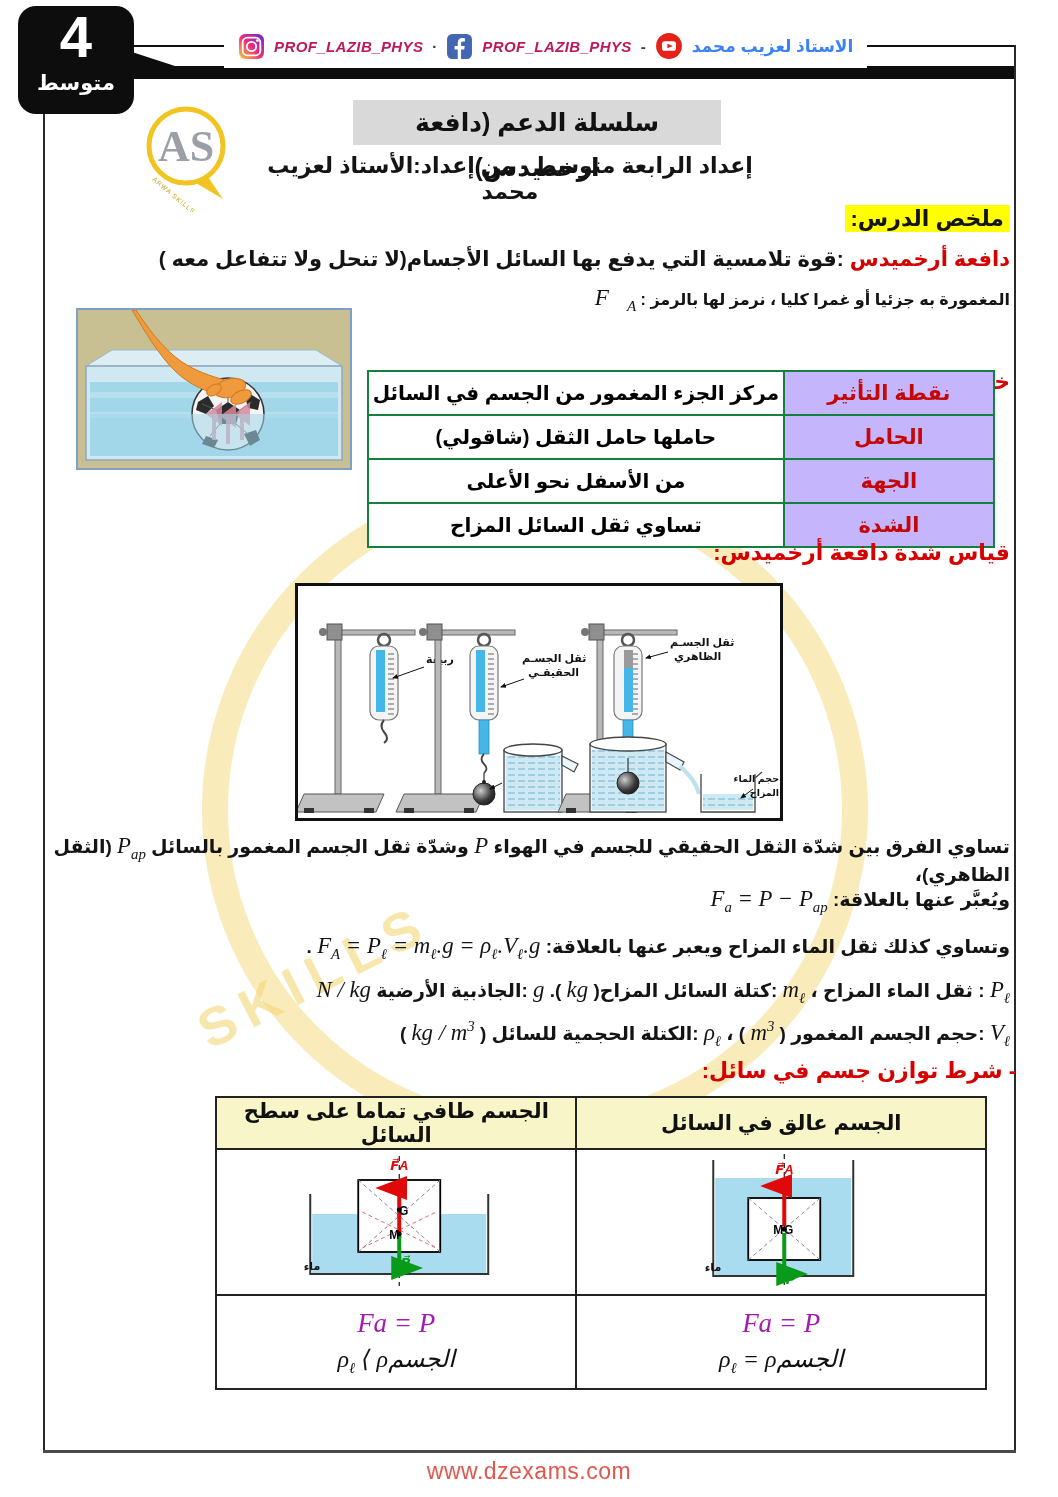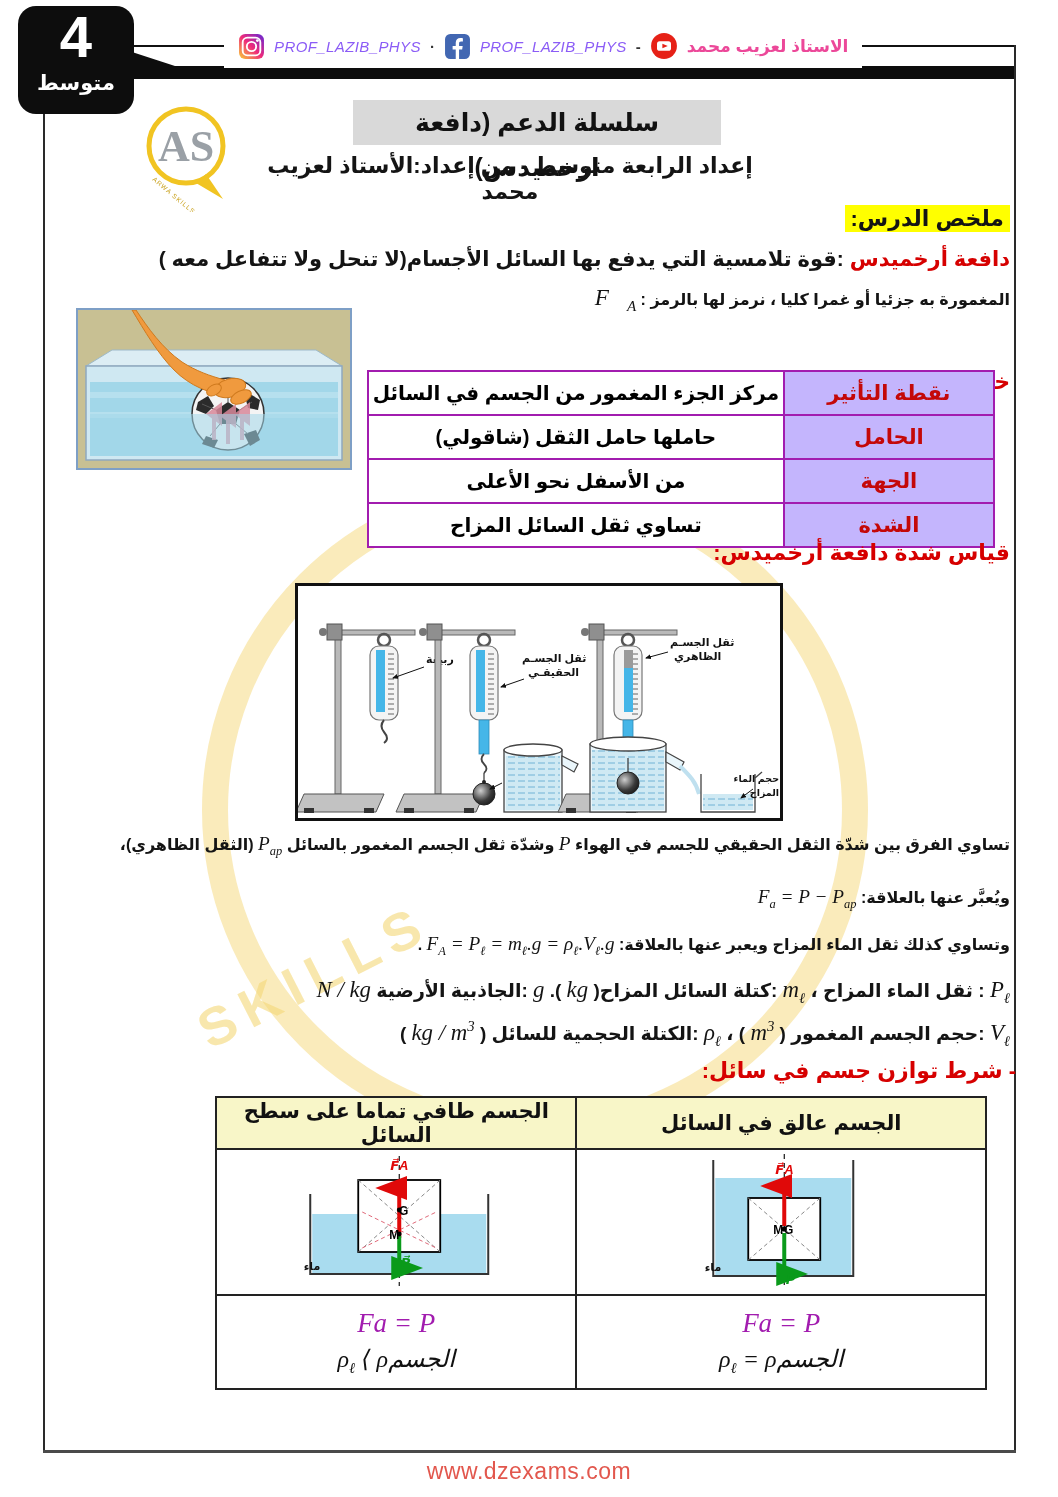--- a/index.html
+++ b/index.html
@@ -10,46 +10,46 @@
   .thin-rule{left:130px;top:45px;width:886px;height:2px;background:#111;}
   .thick-bar{left:58px;top:66px;width:958px;height:13px;background:#0d0d0d;}
   .bar-notch{left:132px;top:52px;width:46px;height:15px;background:#0d0d0d;
              clip-path:polygon(0 0,100% 100%,0 100%);}
   .badge{left:18px;top:6px;width:116px;height:108px;background:#0d0d0d;border-radius:18px;
          color:#fff;text-align:center;z-index:5;}
   .badge-num{font-size:58px;font-weight:bold;line-height:62px;}
   .badge-level{font-size:21px;font-weight:bold;line-height:30px;}
   .social-bar{left:224px;top:24px;height:44px;background:#fff;display:flex;align-items:center;
               gap:9px;padding:0 14px;direction:ltr;z-index:4;}
-  .handle{font-weight:400;font-style:italic;font-size:15px;color:#8b5cf6;letter-spacing:.4px;}
+  .handle{font-weight:700;font-style:italic;font-size:15px;color:#be185d;letter-spacing:.4px;}
   .sep{font-weight:700;color:#333;font-size:15px;}
-  .ar-name{font-weight:700;font-size:17px;color:#ec4899;}
+  .ar-name{font-weight:700;font-size:17px;color:#3b82f6;}
   .borderline{background:#2a2a2a;}
   
   .doc-title{left:353px;top:100px;width:368px;height:45px;background:#d9d9d9;
              font-size:25px;font-weight:700;line-height:45px;text-align:center;color:#111;}
   .doc-subtitle{left:240px;top:153px;width:540px;font-size:22px;font-weight:700;
                 text-align:center;color:#141414;}
   
   .line{left:44px;width:966px;direction:rtl;text-align:right;color:#141414;}
   .hl{background:#ffff00;padding:1px 6px;font-weight:700;font-size:22px;color:#141414;}
   .red{color:#d60000;}
   .heading-red{font-weight:700;font-size:22px;color:#d60000;}
-  .bodytext{font-weight:700;font-size:16px;}
+  .bodytext{font-weight:700;font-size:19px;}
   .math{font-family:"Liberation Serif","DejaVu Serif",serif;font-style:italic;
         font-size:1.2em;font-weight:500;unicode-bidi:isolate;}
   .math sub{font-size:.65em;}
   .math sup{font-size:.65em;}
   .def2 .math{font-size:1.45em;}
   .p2line{padding-right:240px;}
   .p3line{padding-right:14px;}
   .smalltext{font-size:19px;}
   
   .props-table{left:367px;top:370px;width:628px;border-collapse:collapse;direction:rtl;}
-  .props-table td{border:2px solid #a21caf;height:40px;vertical-align:middle;}
+  .props-table td{border:2px solid #15803d;height:40px;vertical-align:middle;}
   .props-table .lbl{width:208px;background:#c4b5fd;color:#c40808;font-weight:700;
                     font-size:21px;text-align:center;}
   .props-table .val{background:#fff;color:#000;font-weight:700;font-size:20px;text-align:center;}
   
   .hand-fig{left:76px;top:308px;width:272px;height:158px;border:2px solid #7e9fc6;}
   .exp-fig{left:295px;top:583px;width:482px;height:232px;border:3px solid #111;background:#fff;}
   
   .balance-table{left:215px;top:1096px;width:772px;border-collapse:collapse;direction:rtl;background:#fff;}
   .balance-table td,.balance-table th{border:2px solid #222;}
   .balance-table th{height:44px;background:#f8f6c8;color:#111;font-weight:700;font-size:21px;text-align:center;}

